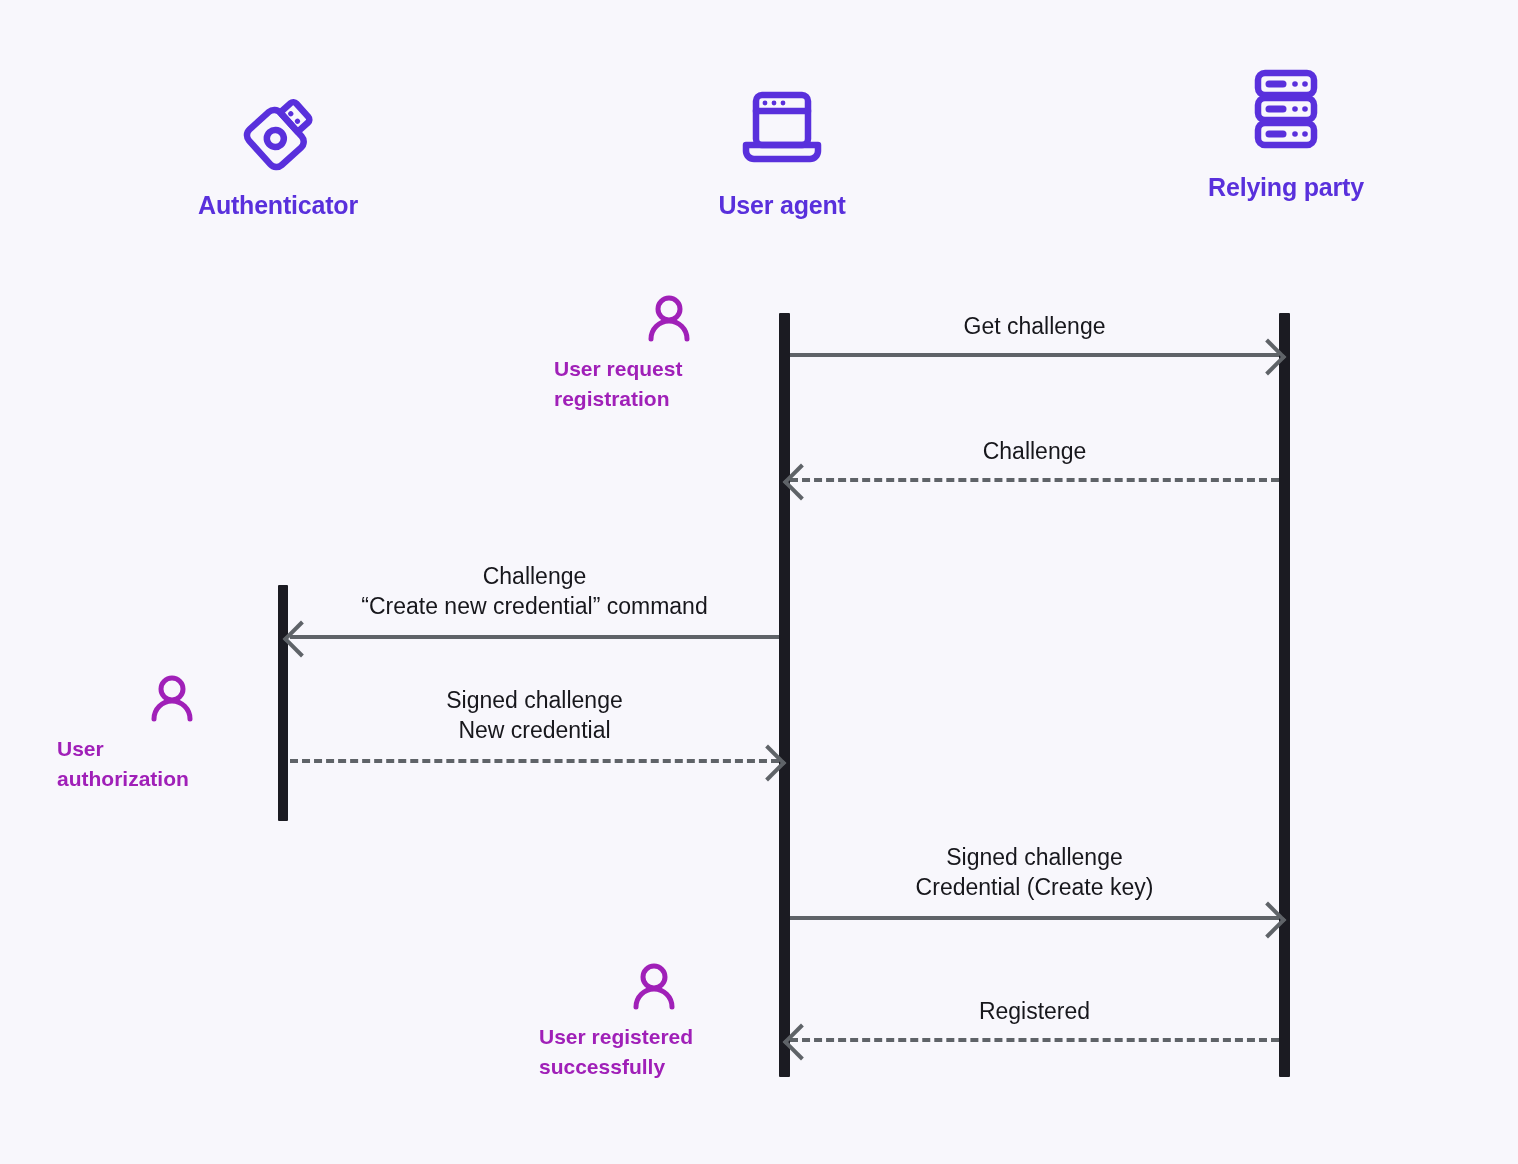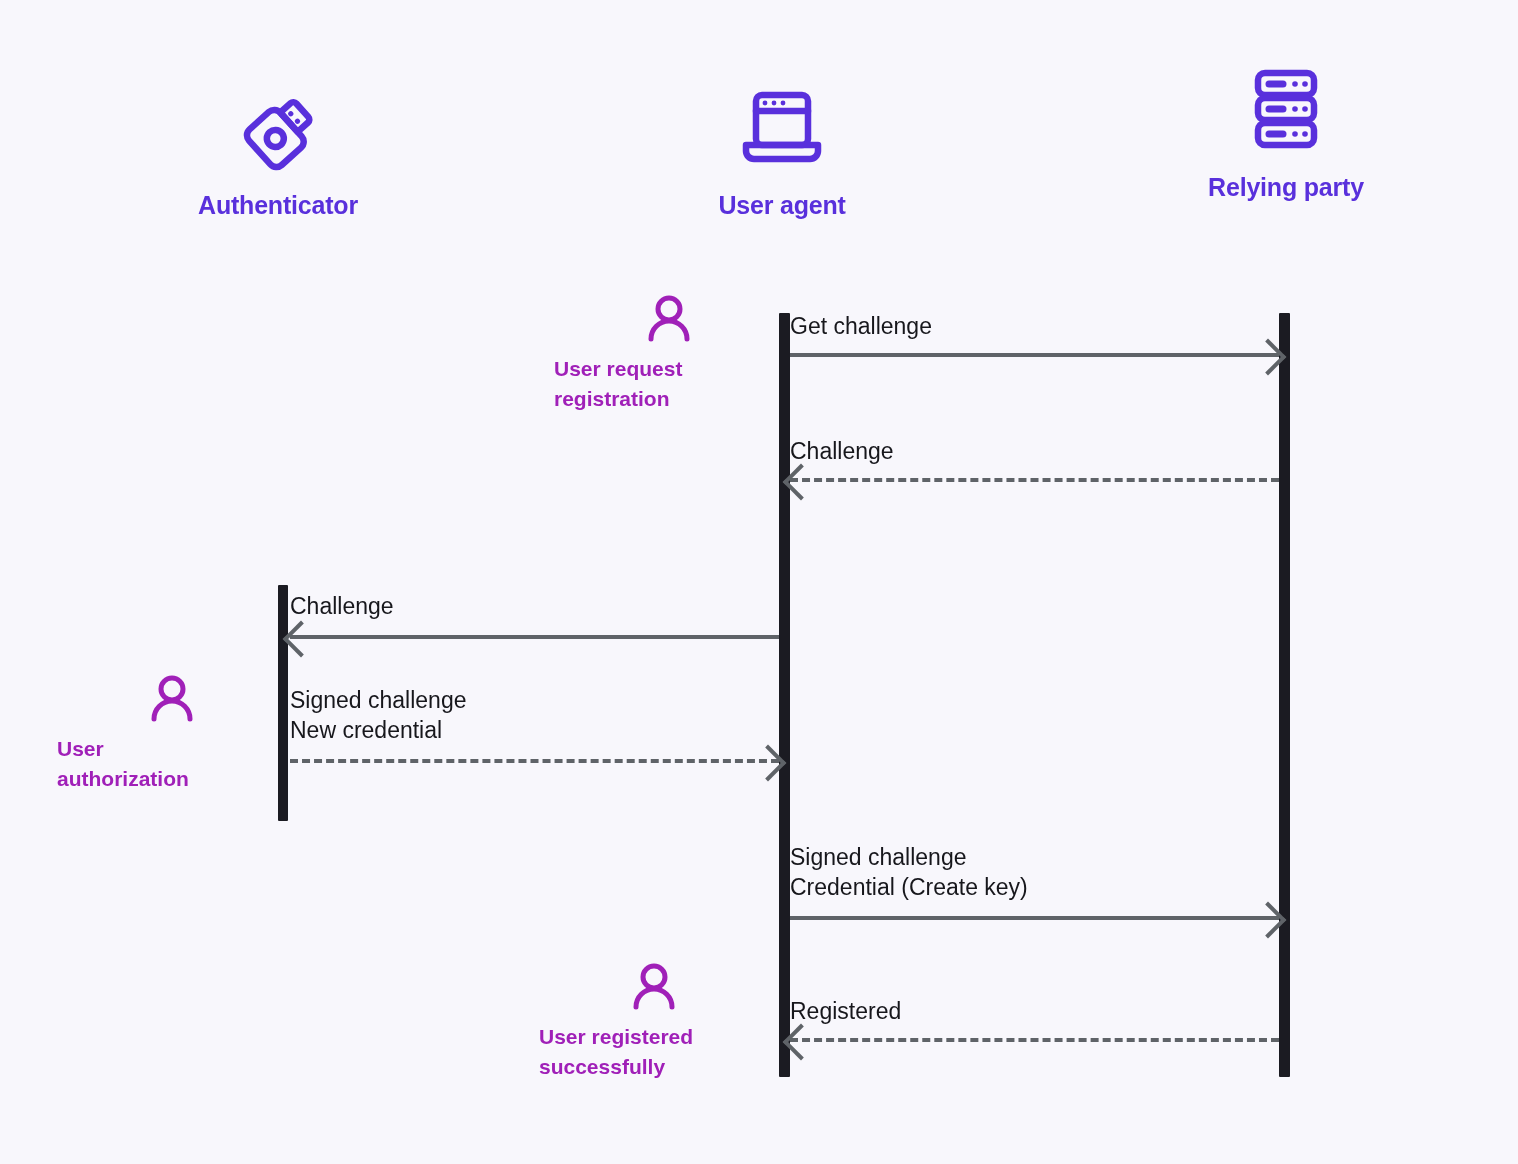--- a/index.html
+++ b/index.html
@@ -75,20 +75,21 @@
     right: -2px;
     transform: rotate(45deg);
   }
   .msg .head.left {
     left: -2px;
     transform: rotate(-135deg);
   }
   .msg .msg-label {
     position: absolute;
     width: 100%;
+    text-align: center;
     font-size: 23px;
     color: #17171c;
     line-height: 30px;
     bottom: 14px;
     left: 0;
   }
   .msg .msg-label .l2 { display: block; }
 
   
   .note {
@@ -186,20 +187,21 @@
     <div class="msg-label">
       <span>Challenge</span>
     </div>
   </div>
 
   <div class="msg solid" style="left:290px; top:637px; width:489px;">
     <div class="line"></div>
     <div class="head left"></div>
     <div class="msg-label" style="bottom:16px;">
       <span>Challenge</span>
+      <span class="l2">“Create new credential” command</span>
     </div>
   </div>
 
   <div class="msg dashed" style="left:290px; top:761px; width:489px;">
     <div class="line"></div>
     <div class="head right"></div>
     <div class="msg-label" style="bottom:16px;">
       <span>Signed challenge</span>
       <span class="l2">New credential</span>
     </div>

